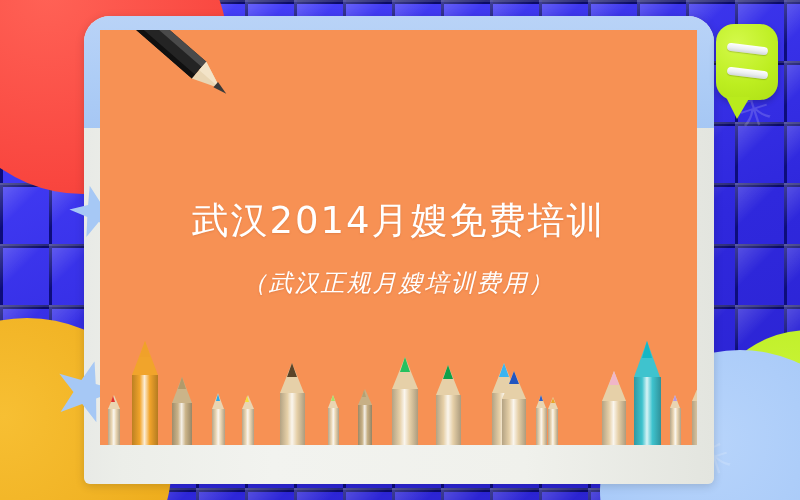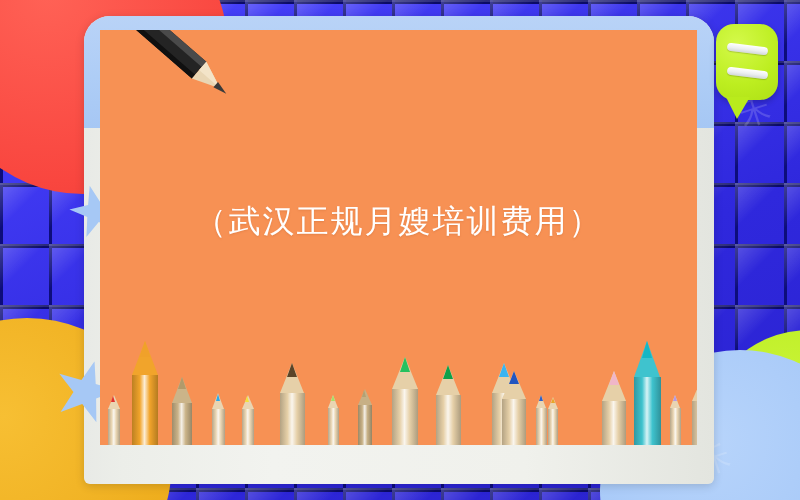--- a/index.html
+++ b/index.html
@@ -156,21 +156,21 @@
     text-align: center;
     color: #ffffff;
     font-family: "DejaVu Sans", "Liberation Sans", sans-serif;
     font-size: 37px;
     font-weight: 400;
     letter-spacing: 2px;
     line-height: 62px;
     text-shadow: 0 1px 2px rgba(170,80,30,.25);
     white-space: nowrap;
   }
-  .title-line-2 { font-size: 32px; }
+  .title-line-2 { font-size: 24px; font-style: italic; }
 
   
   .pencil-row {
     position: absolute;
     left: 0; bottom: 0;
     width: 100%; height: 110px;
   }
   .pencil {
     position: absolute;
     bottom: 0;
@@ -247,20 +247,21 @@
         <rect x="-62" y="16" width="150" height="22" fill="#242424"></rect>
         <rect x="-62" y="16" width="150" height="7" fill="#4a4a4a"></rect>
         <rect x="-62" y="33" width="150" height="5" fill="#101010"></rect>
         <polygon points="88,16 88,38 116,27" fill="#e9d6b4"></polygon>
         <polygon points="88,16 88,27 116,27" fill="#f3e4c8"></polygon>
         <polygon points="110,23.5 110,30.5 124,27" fill="#3a3a3a"></polygon>
       </g>
     </svg>
 
     <div class="title-block">
+      <div class="title-line-1">武汉2014月嫂免费培训</div>
       <div class="title-line-2">（武汉正规月嫂培训费用）</div>
     </div>
 
     <div class="pencil-row" id="pencil-row">
         <div class="pencil" style="left: 8px; width: 12px; height: 50px;">
           <div class="body" style="height: 36px; background: linear-gradient(to right, rgba(0, 0, 0, 0.22) 0%, rgb(233, 213, 178) 30%, rgba(255, 255, 255, 0.8) 48%, rgb(233, 213, 178) 68%, rgba(0, 0, 0, 0.25) 100%), rgb(233, 213, 178);"></div>
           <div class="wood" style="bottom: 36px; border-left-width: 6px; border-right-width: 6px; border-bottom-width: 14px; border-bottom-color: rgb(233, 213, 178);"></div>
           <div class="lead" style="bottom: 43.28px; left: 3.48px; border-left-width: 2.52px; border-right-width: 2.52px; border-bottom: 6.72px solid rgb(224, 50, 50);"></div>
         </div>
         <div class="pencil" style="left: 32px; width: 26px; height: 104px;">

